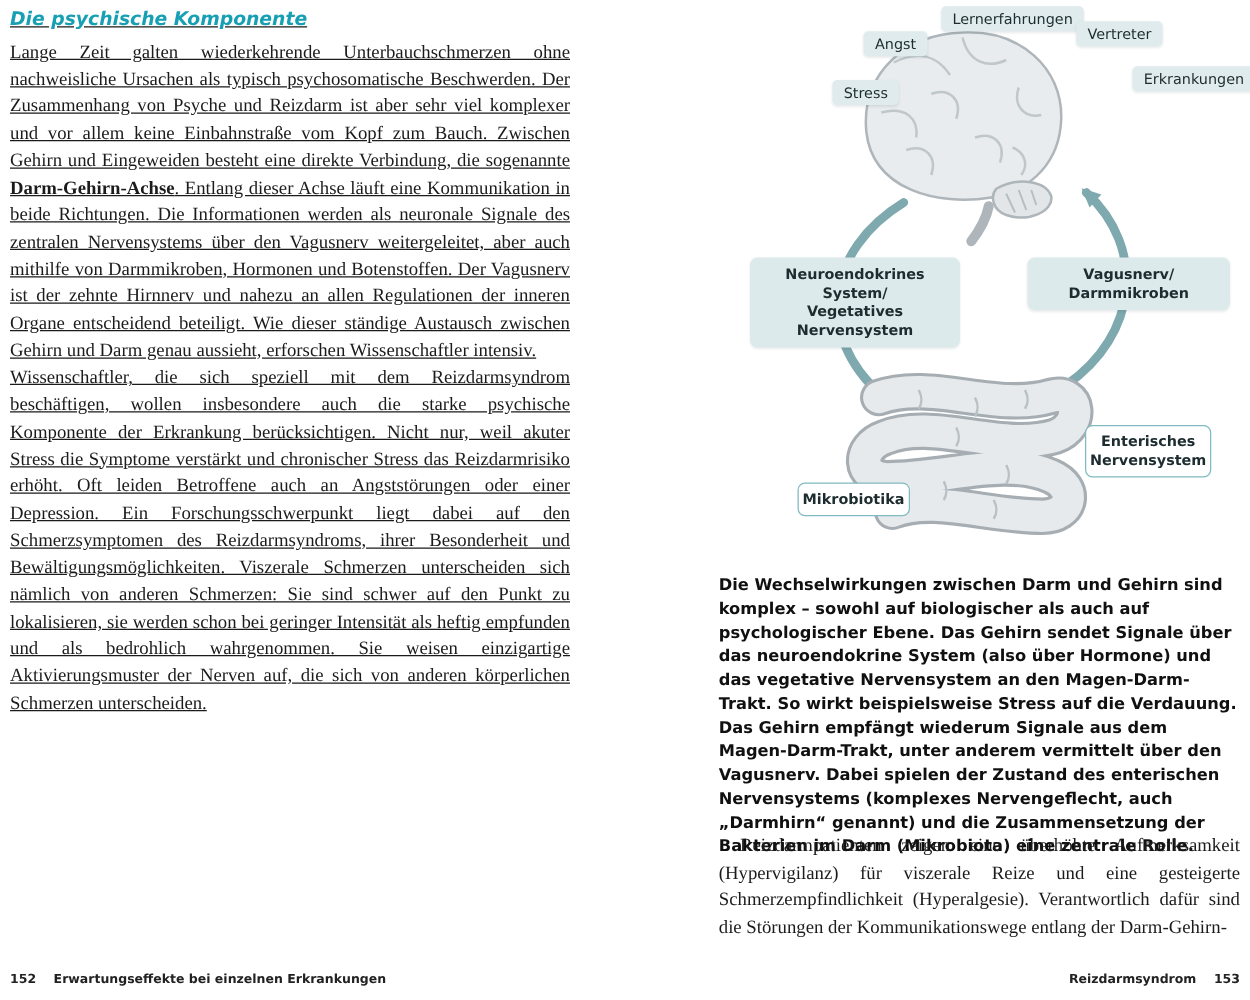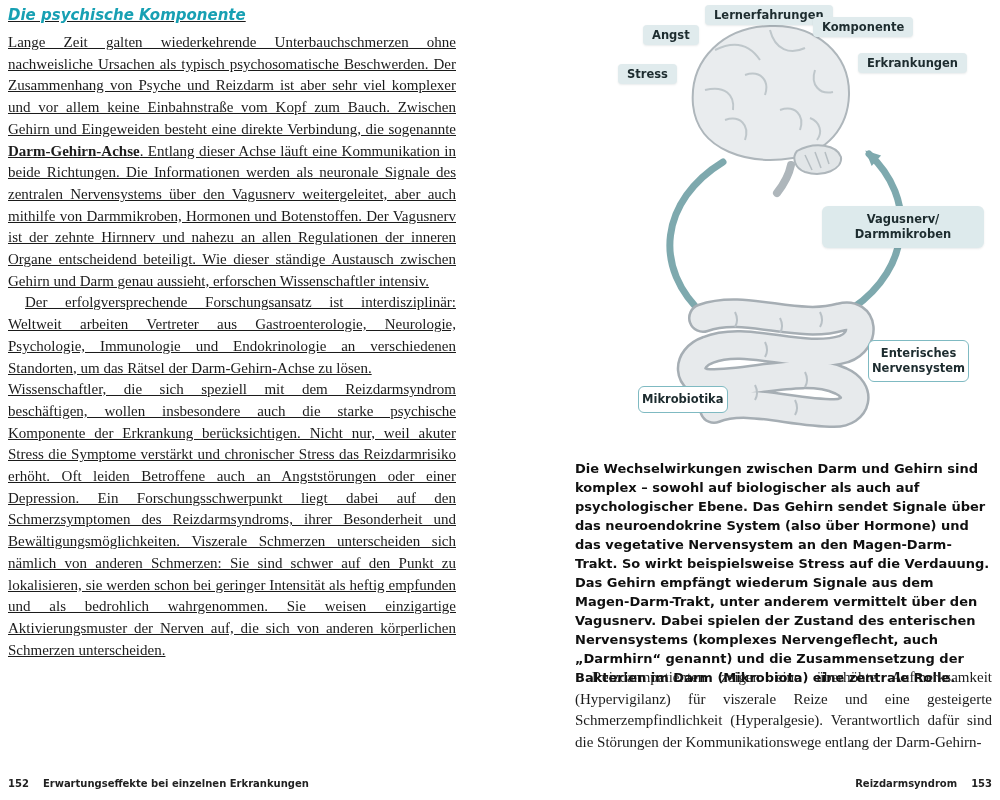--- a/index.html
+++ b/index.html
@@ -26,22 +26,22 @@
   .footer-left{left:8px;width:520px;}
   .footer-right{left:575px;width:417px;text-align:right;}
   .pageno{font-weight:bold;}
   .footer-left .ftitle{margin-left:14px;}
   .footer-right .ftitle{margin-right:14px;margin-top:44px;}
   
   .diagram{position:absolute;left:565px;top:0;width:435px;height:450px;}
   .diagram svg{position:absolute;left:0;top:0;}
   .tag{
     position:absolute;background:#e0ebed;border-radius:4px;padding:3px 9px;
-    font-family:"DejaVu Sans", sans-serif;font-size:11.5px;font-weight:bold;
-    color:#1d2c2f;box-shadow:0 1px 2px rgba(40,60,65,.10);white-space:nowrap;
+    font-family:"DejaVu Sans", sans-serif;font-size:11.5px;font-weight:normal;
+    color:#1d2c2f;box-shadow:0 1px 2px rgba(40,60,65,.10);white-space:nowrap;margin-left:48px;
   }
   .sysbox{
     position:absolute;background:#ddeaec;border-radius:6px;padding:6px 8px;
     font-family:"DejaVu Sans", sans-serif;font-size:11.5px;font-weight:bold;
     color:#1d2c2f;text-align:center;white-space:pre-line;line-height:15px;
     box-shadow:0 1px 2px rgba(40,60,65,.10);
   }
   .outbox{
     position:absolute;background:#ffffff;border:1.5px solid #7fbac2;border-radius:6px;
     padding:5px 3px;font-family:"DejaVu Sans", sans-serif;font-size:11.5px;
@@ -53,21 +53,20 @@
     line-height:19px;color:#101010;
   }
   .right-para{position:absolute;left:575px;top:667px;width:417px;}
 </style>
 </head>
 <body>
 
 <div class="left-col">
   <h2 class="heading">Die psychische Komponente</h2>
   <p class="serif-para"><span>Lange Zeit galten wiederkehrende Unterbauchschmerzen ohne nachweisliche Ursachen als typisch psychosomatische Beschwerden. Der Zusammenhang von Psyche und Reizdarm ist aber sehr viel komplexer und vor allem keine Einbahnstraße vom Kopf zum Bauch. Zwischen Gehirn und Eingeweiden besteht eine direkte Verbindung, die sogenannte </span><b>Darm-Gehirn-Achse</b><span>. Entlang dieser Achse läuft eine Kommunikation in beide Richtungen. Die Informationen werden als neuronale Signale des zentralen Nervensystems über den Vagusnerv weitergeleitet, aber auch mithilfe von Darmmikroben, Hormonen und Botenstoffen. Der Vagusnerv ist der zehnte Hirnnerv und nahezu an allen Regulationen der inneren Organe entscheidend beteiligt. Wie dieser ständige Austausch zwischen Gehirn und Darm genau aussieht, erforschen Wissenschaftler intensiv.</span></p>
-  <p class="serif-para indent">Der erfolgversprechende Forschungsansatz ist interdisziplinär: Weltweit arbeiten Vertreter aus Gastroenterologie, Neurologie, Psychologie, Immunologie und Endokrinologie an verschiedenen Standorten, um das Rätsel der Darm-Gehirn-Achse zu lösen.</p>
   <p class="serif-para">Wissenschaftler, die sich speziell mit dem Reizdarmsyndrom beschäftigen, wollen insbesondere auch die starke psychische Komponente der Erkrankung berücksichtigen. Nicht nur, weil akuter Stress die Symptome verstärkt und chronischer Stress das Reizdarmrisiko erhöht. Oft leiden Betroffene auch an Angststörungen oder einer Depression. Ein Forschungsschwerpunkt liegt dabei auf den Schmerzsymptomen des Reizdarmsyndroms, ihrer Besonderheit und Bewältigungsmöglichkeiten. Viszerale Schmerzen unterscheiden sich nämlich von anderen Schmerzen: Sie sind schwer auf den Punkt zu lokalisieren, sie werden schon bei geringer Intensität als heftig empfunden und als bedrohlich wahrgenommen. Sie weisen einzigartige Aktivierungsmuster der Nerven auf, die sich von anderen körperlichen Schmerzen unterscheiden.</p>
 </div>
 
 <div class="footer footer-left">
   <span class="pageno">152</span><span class="ftitle">Erwartungseffekte bei einzelnen Erkrankungen</span>
 </div>
 
 <div class="diagram">
   <svg width="435" height="450" viewBox="0 0 435 450" aria-hidden="true">
     <defs>
@@ -112,23 +111,25 @@
         <path d="M 200 342 C 203 348, 203 352, 200 357"></path>
         <path d="M 240 372 C 243 378, 243 382, 240 387"></path>
         <path d="M 190 385 C 193 391, 193 395, 190 400"></path>
         <path d="M 230 400 C 233 406, 233 410, 230 415"></path>
       </g>
     </g>
   </svg>
 
   <div class="tag" style="left:140px;top:5px;">Lernerfahrungen</div>
   <div class="tag" style="left:78px;top:25px;">Angst</div>
-  <div class="tag" style="left:248px;top:17px;">Komponente</div>
+  <div class="tag" style="left:248px;top:17px;">Vertreter</div>
   <div class="tag" style="left:53px;top:64px;">Stress</div>
   <div class="tag" style="left:293px;top:53px;">Erkrankungen</div>
+  <div class="sysbox" style="left:35px;top:206px;width:152px;">Neuroendokrines System/
+Vegetatives Nervensystem</div>
   <div class="sysbox" style="left:257px;top:206px;width:146px;">Vagusnerv/
 Darmmikroben</div>
   <div class="outbox" style="left:73px;top:386px;">Mikrobiotika</div>
   <div class="outbox" style="left:303px;top:340px;">Enterisches
 Nervensystem</div>
 </div>
 
 <div class="caption">Die Wechselwirkungen zwischen Darm und Gehirn sind komplex – sowohl auf biologischer als auch auf psychologischer Ebene. Das Gehirn sendet Signale über das neuroendokrine System (also über Hormone) und das vegetative Nervensystem an den Magen-Darm-Trakt. So wirkt beispielsweise Stress auf die Verdauung. Das Gehirn empfängt wiederum Signale aus dem Magen-Darm-Trakt, unter anderem vermittelt über den Vagusnerv. Dabei spielen der Zustand des enterischen Nervensystems (komplexes Nervengeflecht, auch „Darmhirn“ genannt) und die Zusammensetzung der Bakterien im Darm (Mikrobiota) eine zentrale Rolle.</div>
 
 <p class="serif-para indent right-para">Reizdarmpatienten zeigen eine überhöhte Aufmerksamkeit (Hypervigilanz) für viszerale Reize und eine gesteigerte Schmerzempfindlichkeit (Hyperalgesie). Verantwortlich dafür sind die Störungen der Kommunikationswege entlang der Darm-Gehirn-</p>

